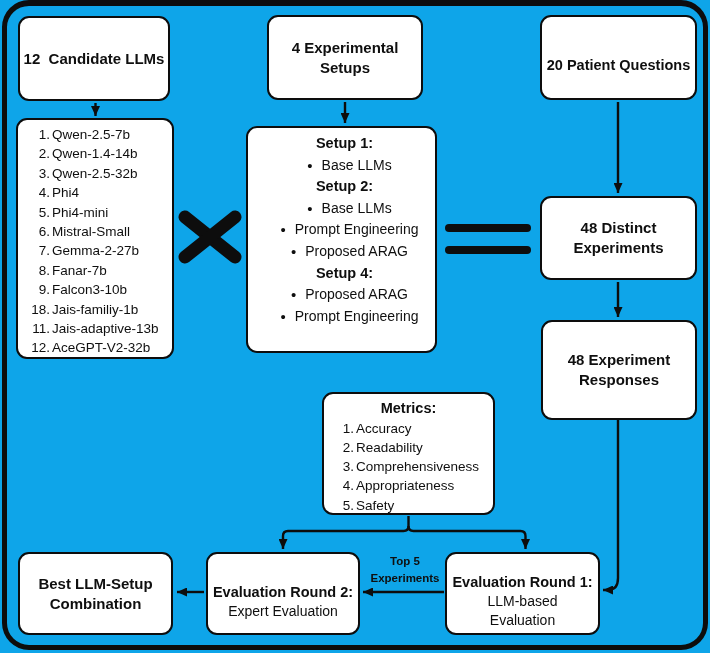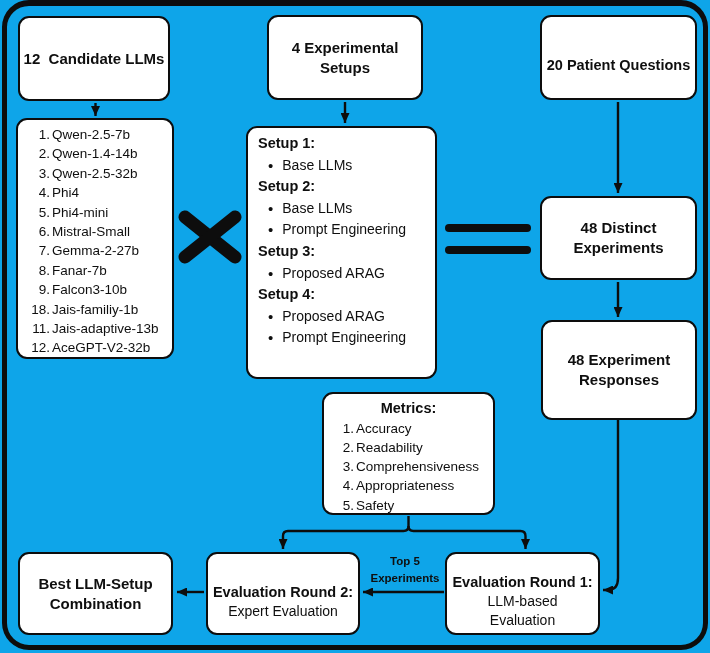--- a/index.html
+++ b/index.html
@@ -125,33 +125,32 @@
     <div class="llm-row">
         <span class="llm-num">11.</span>
         <span class="llm-name">Jais-adaptive-13b</span>
       </div>
     <div class="llm-row">
         <span class="llm-num">12.</span>
         <span class="llm-name">AceGPT-V2-32b</span>
       </div>
   </div>
 
-  <div class="box setupbox" style="left:246px;top:126px;width:191px;height:253px;">
+  <div class="box setupbox" style="left:246px;top:126px;width:191px;height:227px;align-items:center;">
     <div class="setup-h">Setup 1:</div>
     <div class="bullet">
         <span>Base LLMs</span>
       </div>
     <div class="setup-h">Setup 2:</div>
     <div class="bullet">
         <span>Base LLMs</span>
       </div>
     <div class="bullet">
         <span>Prompt Engineering</span>
       </div>
-    <div class="setup-h">Setup 3:</div>
     <div class="bullet">
         <span>Proposed ARAG</span>
       </div>
     <div class="setup-h">Setup 4:</div>
     <div class="bullet">
         <span>Proposed ARAG</span>
       </div>
     <div class="bullet">
         <span>Prompt Engineering</span>
       </div>

